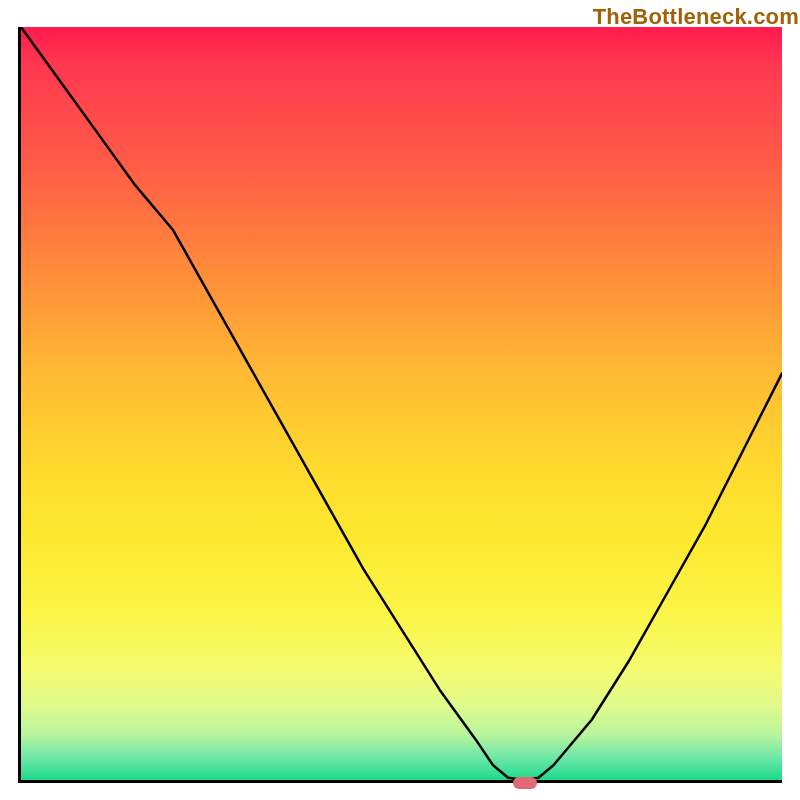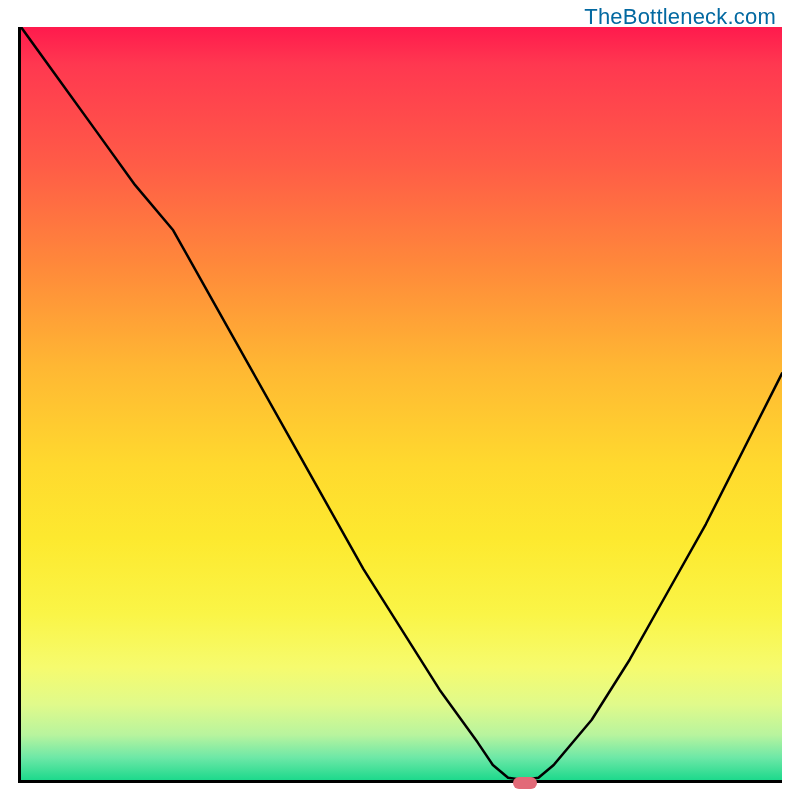--- a/index.html
+++ b/index.html
@@ -46,25 +46,25 @@
     width: 24px;
     height: 12px;
     background: #e26a78;
     border-radius: 6px;
     transform: translate(-50%, -50%);
     pointer-events: none;
   }
   .watermark {
     position: absolute;
     top: 4px;
-    right: 24px;
+    right: 1px;
     font-family: Arial, Helvetica, sans-serif;
     font-size: 22px;
-    font-weight: 400;
-    color: #0369a1;
+    font-weight: 700;
+    color: #a16207;
     letter-spacing: 0.2px;
   }
 </style>
 </head>
 <body>
 
 <div class="chart-container">
   <div class="watermark">TheBottleneck.com</div>
   <div class="plot-area">
     <svg class="curve" viewBox="0 0 764 756" preserveAspectRatio="none">

